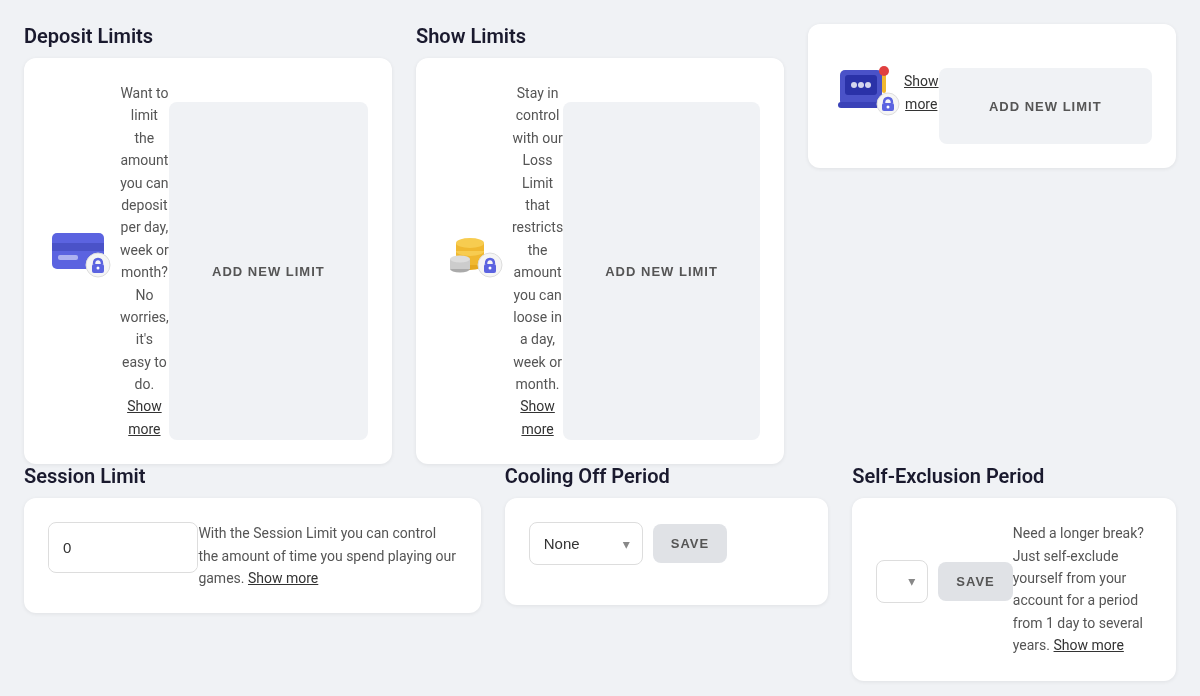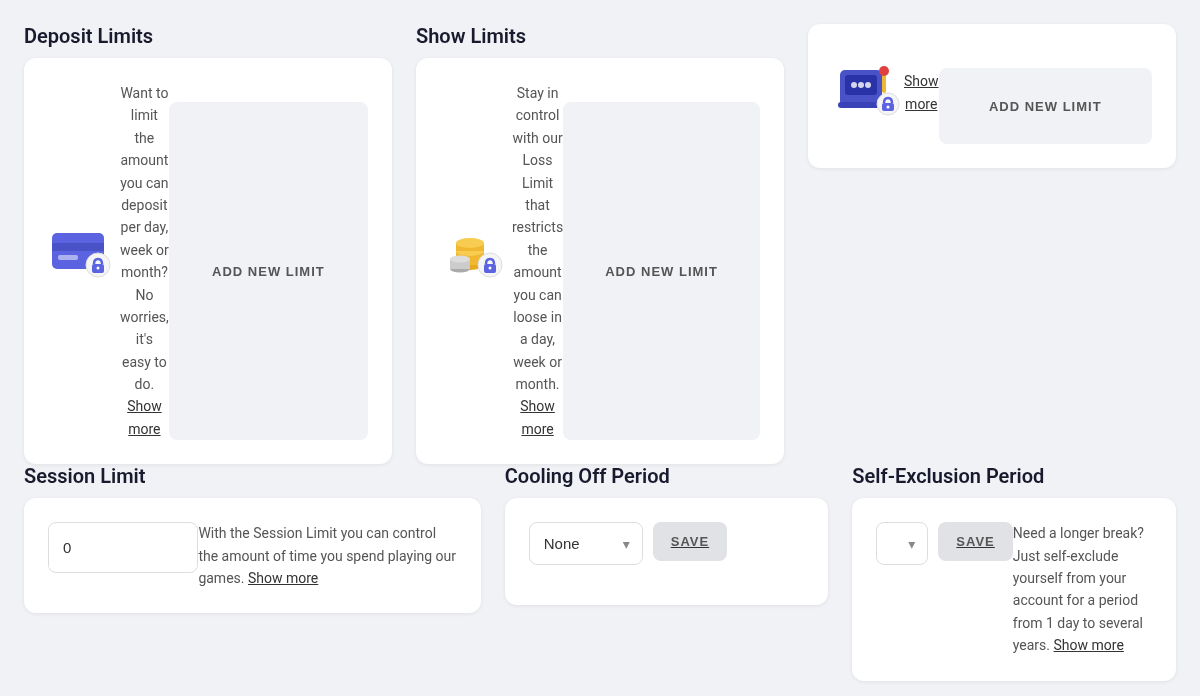--- a/index.html
+++ b/index.html
@@ -92,24 +92,23 @@
       font-weight: 700;
       font-size: 13px;
       letter-spacing: 1px;
       color: #555;
       cursor: pointer;
       text-transform: uppercase;
     }
     
     .select-save-row {
       display: flex;
-      align-items: flex-start;
+      align-items: center;
       gap: 10px;
       margin-bottom: 16px;
-      text-decoration: underline;
     }
     .dropdown-wrapper {
       flex: 1;
       position: relative;
       border: 1px solid #ddd;
       border-radius: 8px;
       background: #fff;
     }
     .dropdown-select {
       width: 100%;

